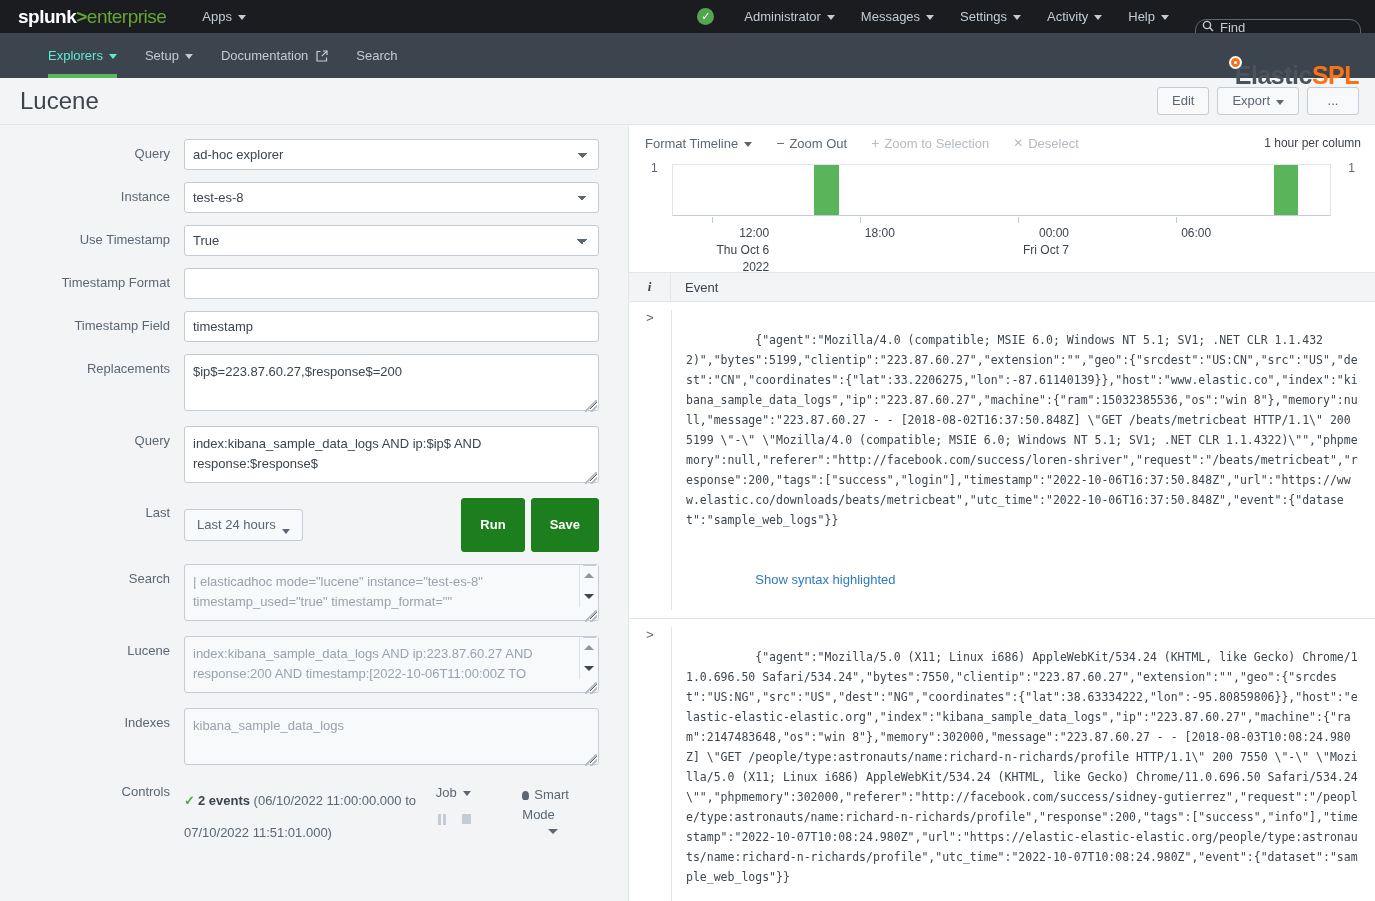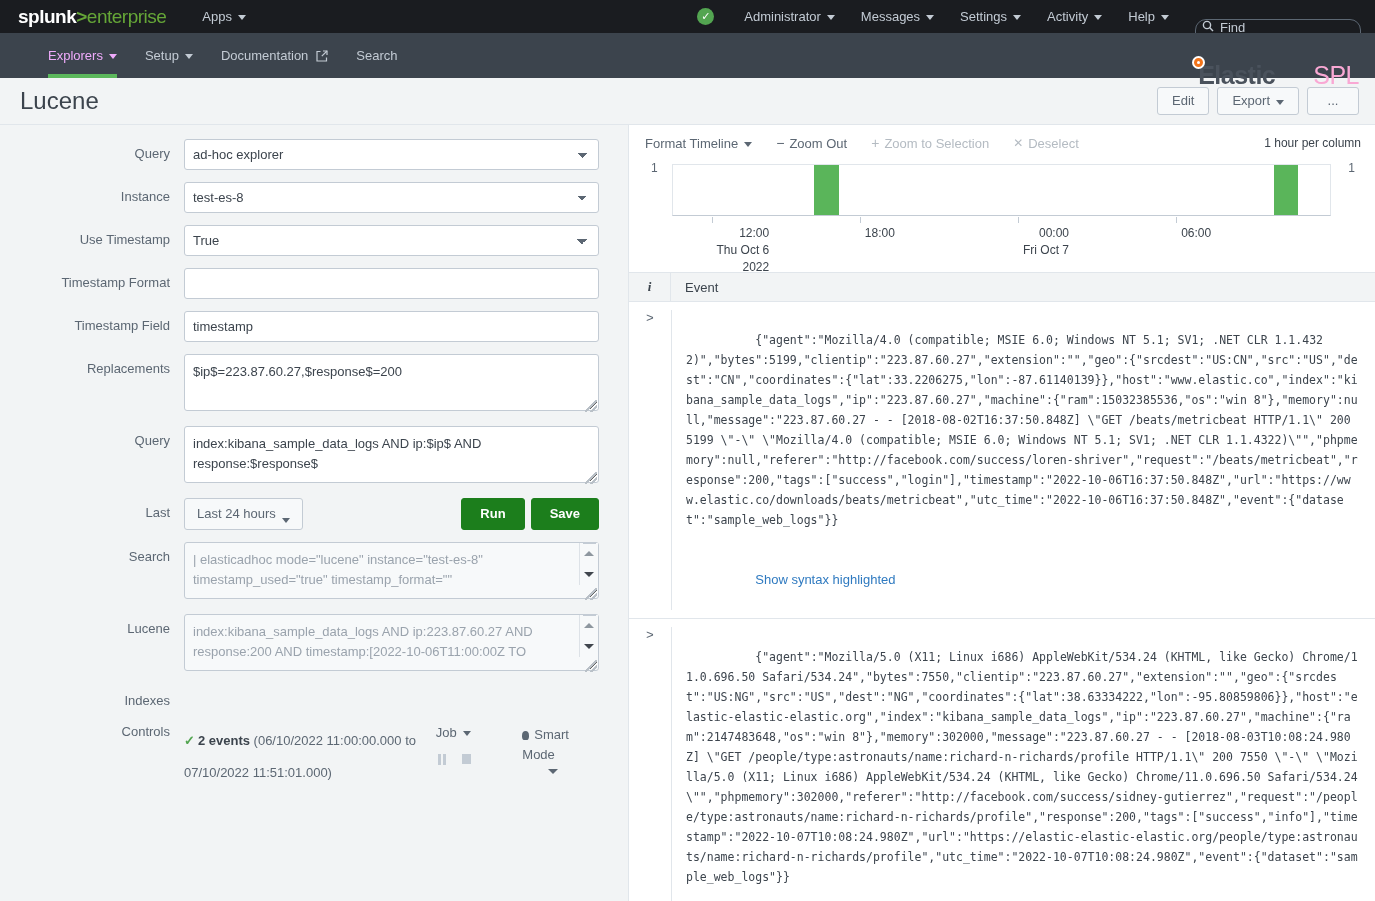--- a/index.html
+++ b/index.html
@@ -101,21 +101,21 @@
     margin-left: 28px;
     height: 45px;
     line-height: 45px;
     cursor: pointer;
     display: flex;
     align-items: center;
     white-space: nowrap;
   }
   .subnav-item:first-child { margin-left: 20px; }
   .subnav-item.active {
-    color: #f0abfc;
+    color: #5eead4;
     box-shadow: inset 0 -4px 0 0 #5cb85c;
     margin-left: 48px;
   }
   .spl-logo {
     position: absolute;
     right: 16px;
     top: 30px;
     display: flex;
     align-items: center;
     font-size: 25px;
@@ -134,21 +134,21 @@
   }
   .spl-dot::after {
     content:"";
     position:absolute;
     left:3px; top:3px;
     width:3px; height:3px;
     border-radius:50%;
     background:#ffffff;
   }
   .spl-elastic { color: #4a525c; padding-left: 6px; }
-  .spl-spl { color: #f9a8d4; font-weight: 400; margin-left: 38px; }
+  .spl-spl { color: #f97316; font-weight: 700; }
 
   
   .page-header {
     height: 47px;
     background: #f2f4f5;
     display: flex;
     align-items: center;
     padding: 0 16px 0 20px;
     border-bottom: 1px solid #e1e6eb;
     box-sizing: border-box;
@@ -267,21 +267,21 @@
     display: flex;
     gap: 6px;
   }
   .btn-green {
     background: #1c7e1c;
     border: 1px solid #1c7e1c;
     color: #ffffff;
     font-weight: bold;
     font-size: 13px;
     border-radius: 3px;
-    padding: 7px 18px;
+    padding: 18px 18px;
     cursor: pointer;
     font-family: "Liberation Sans", sans-serif;
     line-height: 16px;
   }
 
   
   .scroll-field {
     position: relative;
   }
   .scroll-field textarea { padding-right: 26px; }
@@ -707,20 +707,24 @@
           <span class="up"></span>
           <span class="bar"></span>
           <span class="dn"></span>
         </span>
         <span class="grip"></span>
       </div>
     </div>
 
     <div class="form-row">
       <div class="form-label">Indexes</div>
+      <div class="field scroll-field">
+        <textarea class="ctl readonly" rows="3" style="height: 57px; overflow: hidden;" readonly="">kibana_sample_data_logs</textarea>
+        <span class="grip"></span>
+      </div>
     </div>
 
     <div class="form-row">
       <div class="form-label" style="padding-top:4px;">Controls</div>
       <div class="controls-field">
         <div class="controls-status">
           <span class="check-mark">✓</span><span class="events-count">2 events</span>
           <span>(06/10/2022 11:00:00.000 to 07/10/2022 11:51:01.000)</span>
         </div>
         <div class="job-col">

